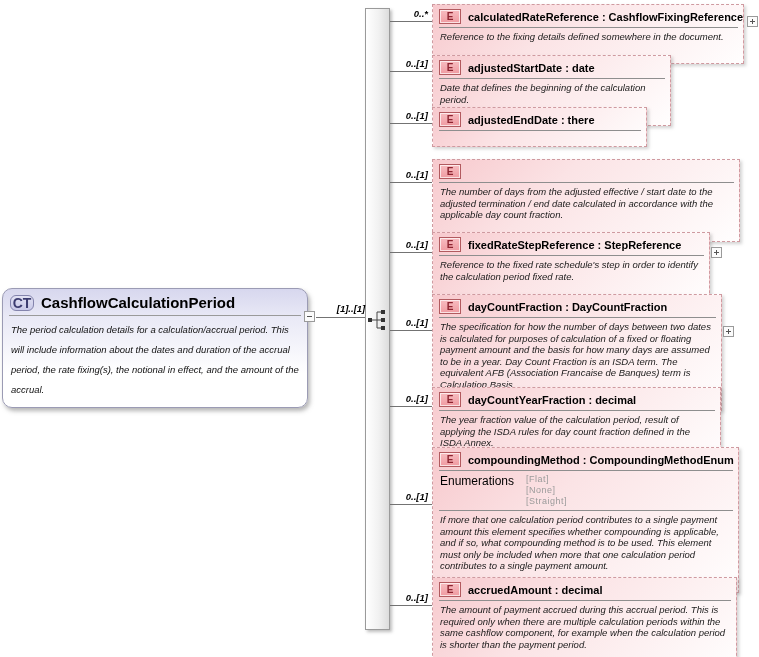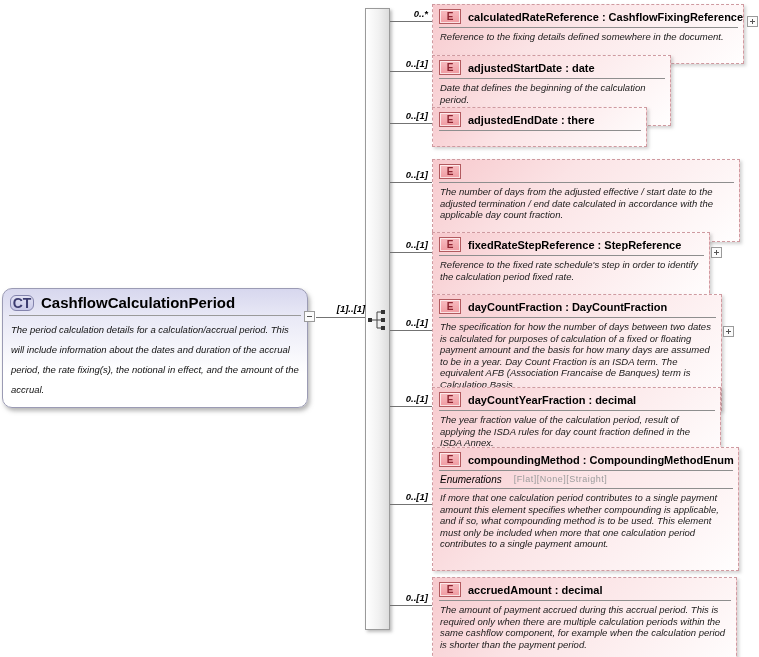--- a/index.html
+++ b/index.html
@@ -90,22 +90,22 @@
   .e3 { top:107px; width:215px; min-height:40px; }
   .e4 { top:159px; width:308px; min-height:58px; }
   .e5 { top:232px; width:278px; min-height:52px; }
   .e6 { top:294px; width:290px; min-height:86px; }
   .e7 { top:387px; width:289px; min-height:48px; }
   .e8 { top:447px; width:307px; min-height:118px; }
   .e9 { top:577px; width:305px; min-height:76px; }
 
   
   .enum { display:flex; gap:12px; padding:3px 6px 3px 7px; }
-  .enum .elabel { font-style:italic; font-size:10px; color:#000; min-width:60px; }
-  .enum .evals { display:flex; flex-direction:row; font-size:9px; line-height:11px; color:#9b9b9b; letter-spacing:0.5px; }
+  .enum .elabel { font-size:12px; color:#000; min-width:60px; }
+  .enum .evals { display:flex; flex-direction:column; font-size:9px; line-height:11px; color:#9b9b9b; letter-spacing:0.5px; }
 
   
   .togglebox {
     position:absolute; width:11px; height:11px; box-sizing:border-box;
     border:1px solid #9a9a9a; background:#fbfbfb; z-index:2; cursor:pointer;
   }
   .togglebox::before {
     content:""; position:absolute; left:2px; right:2px; top:4px; height:1px; background:#555;
   }
   .togglebox.plus::after {

